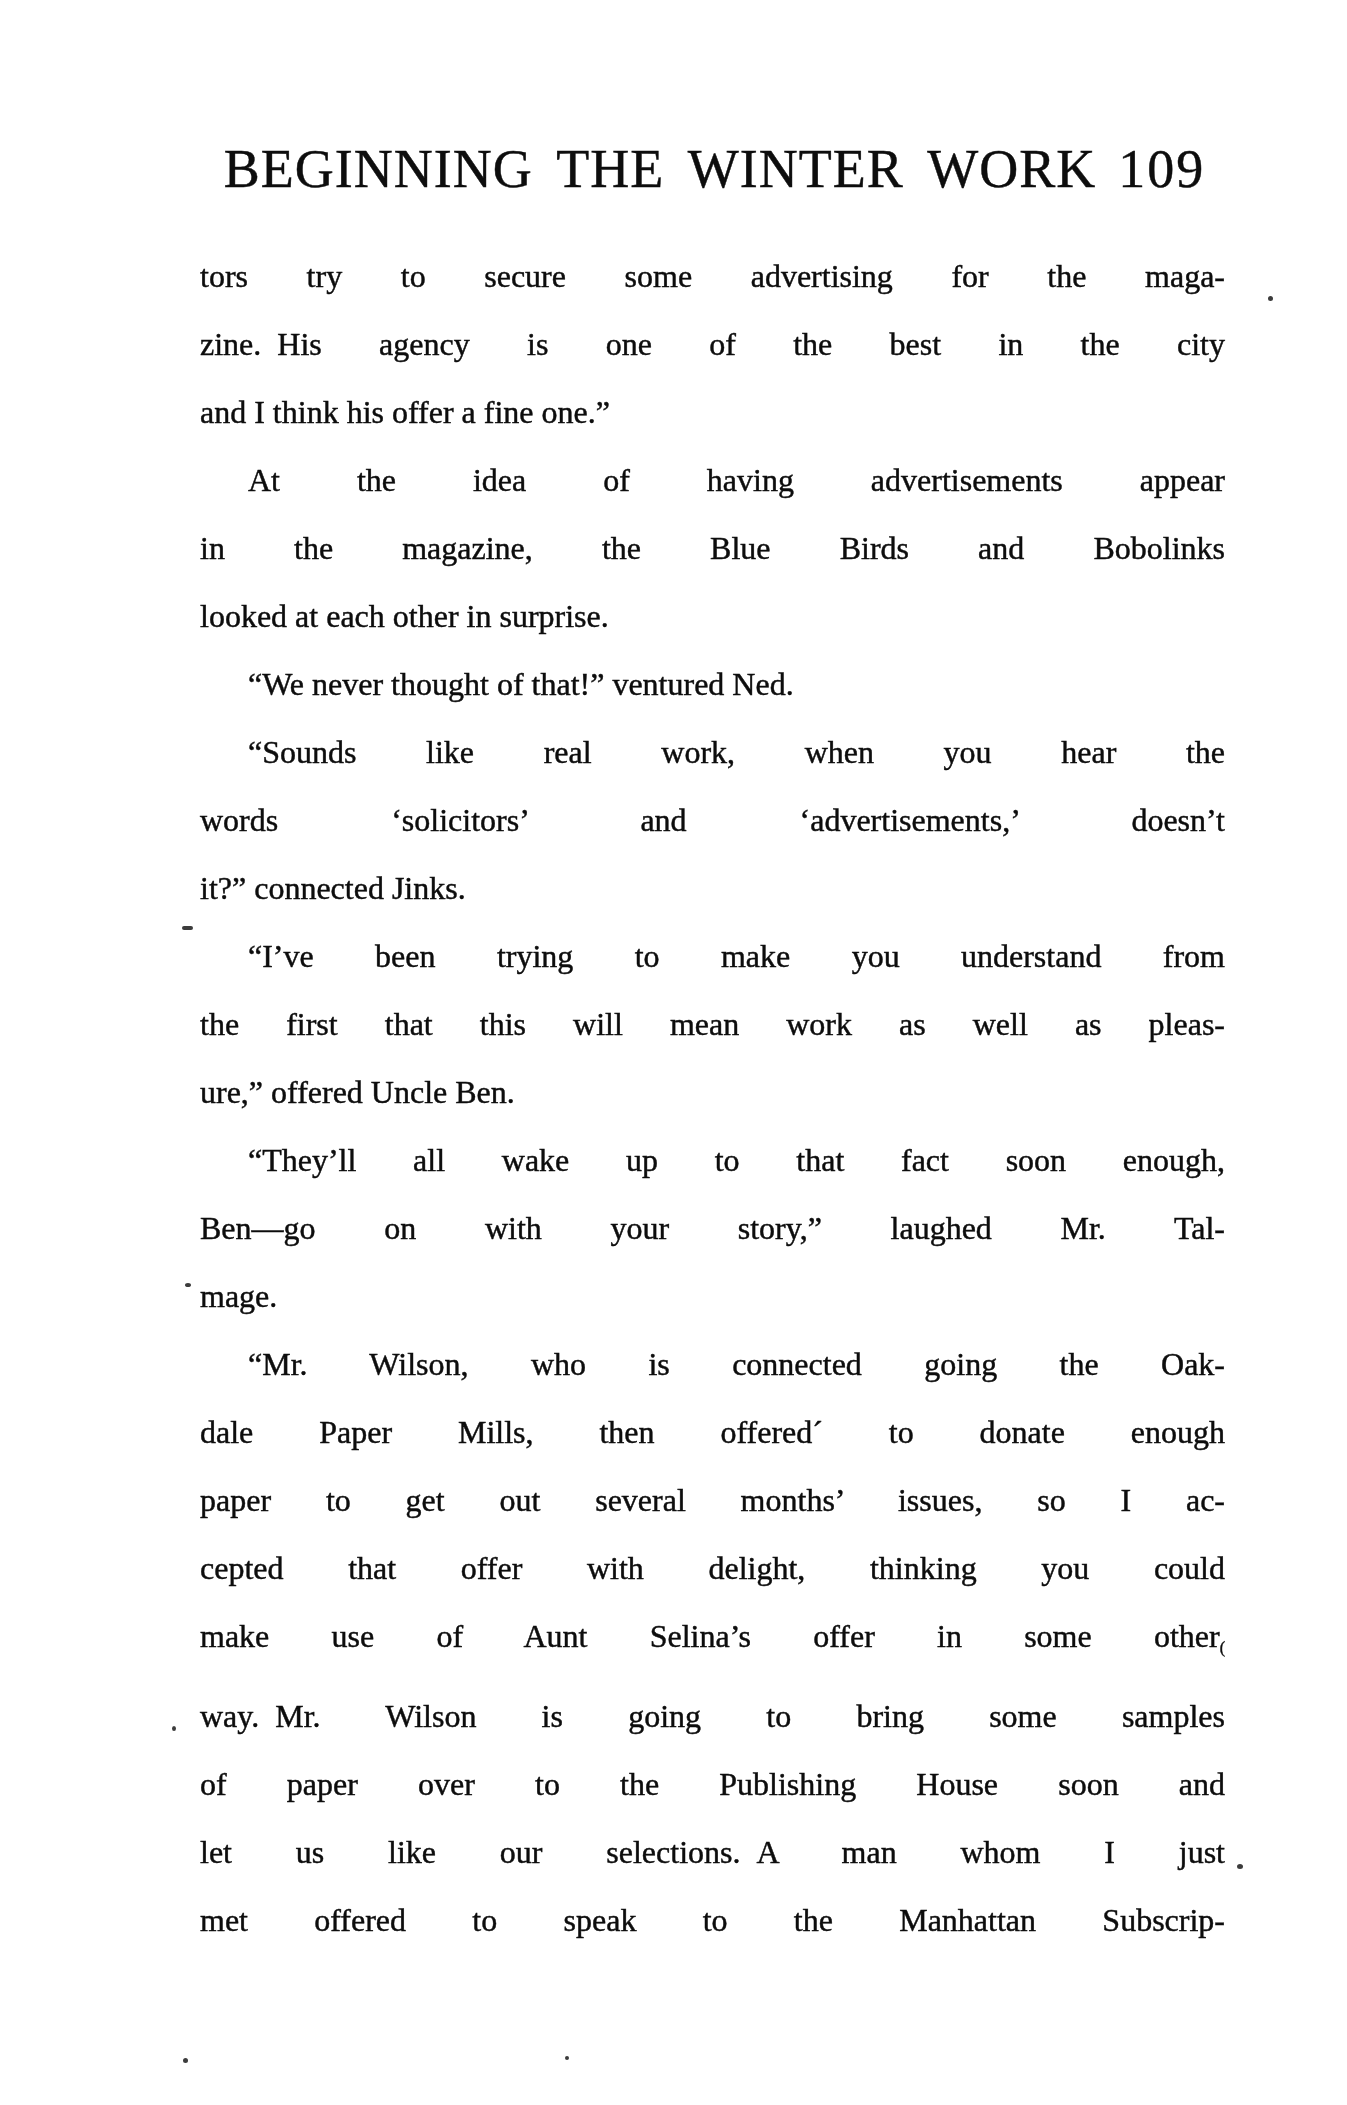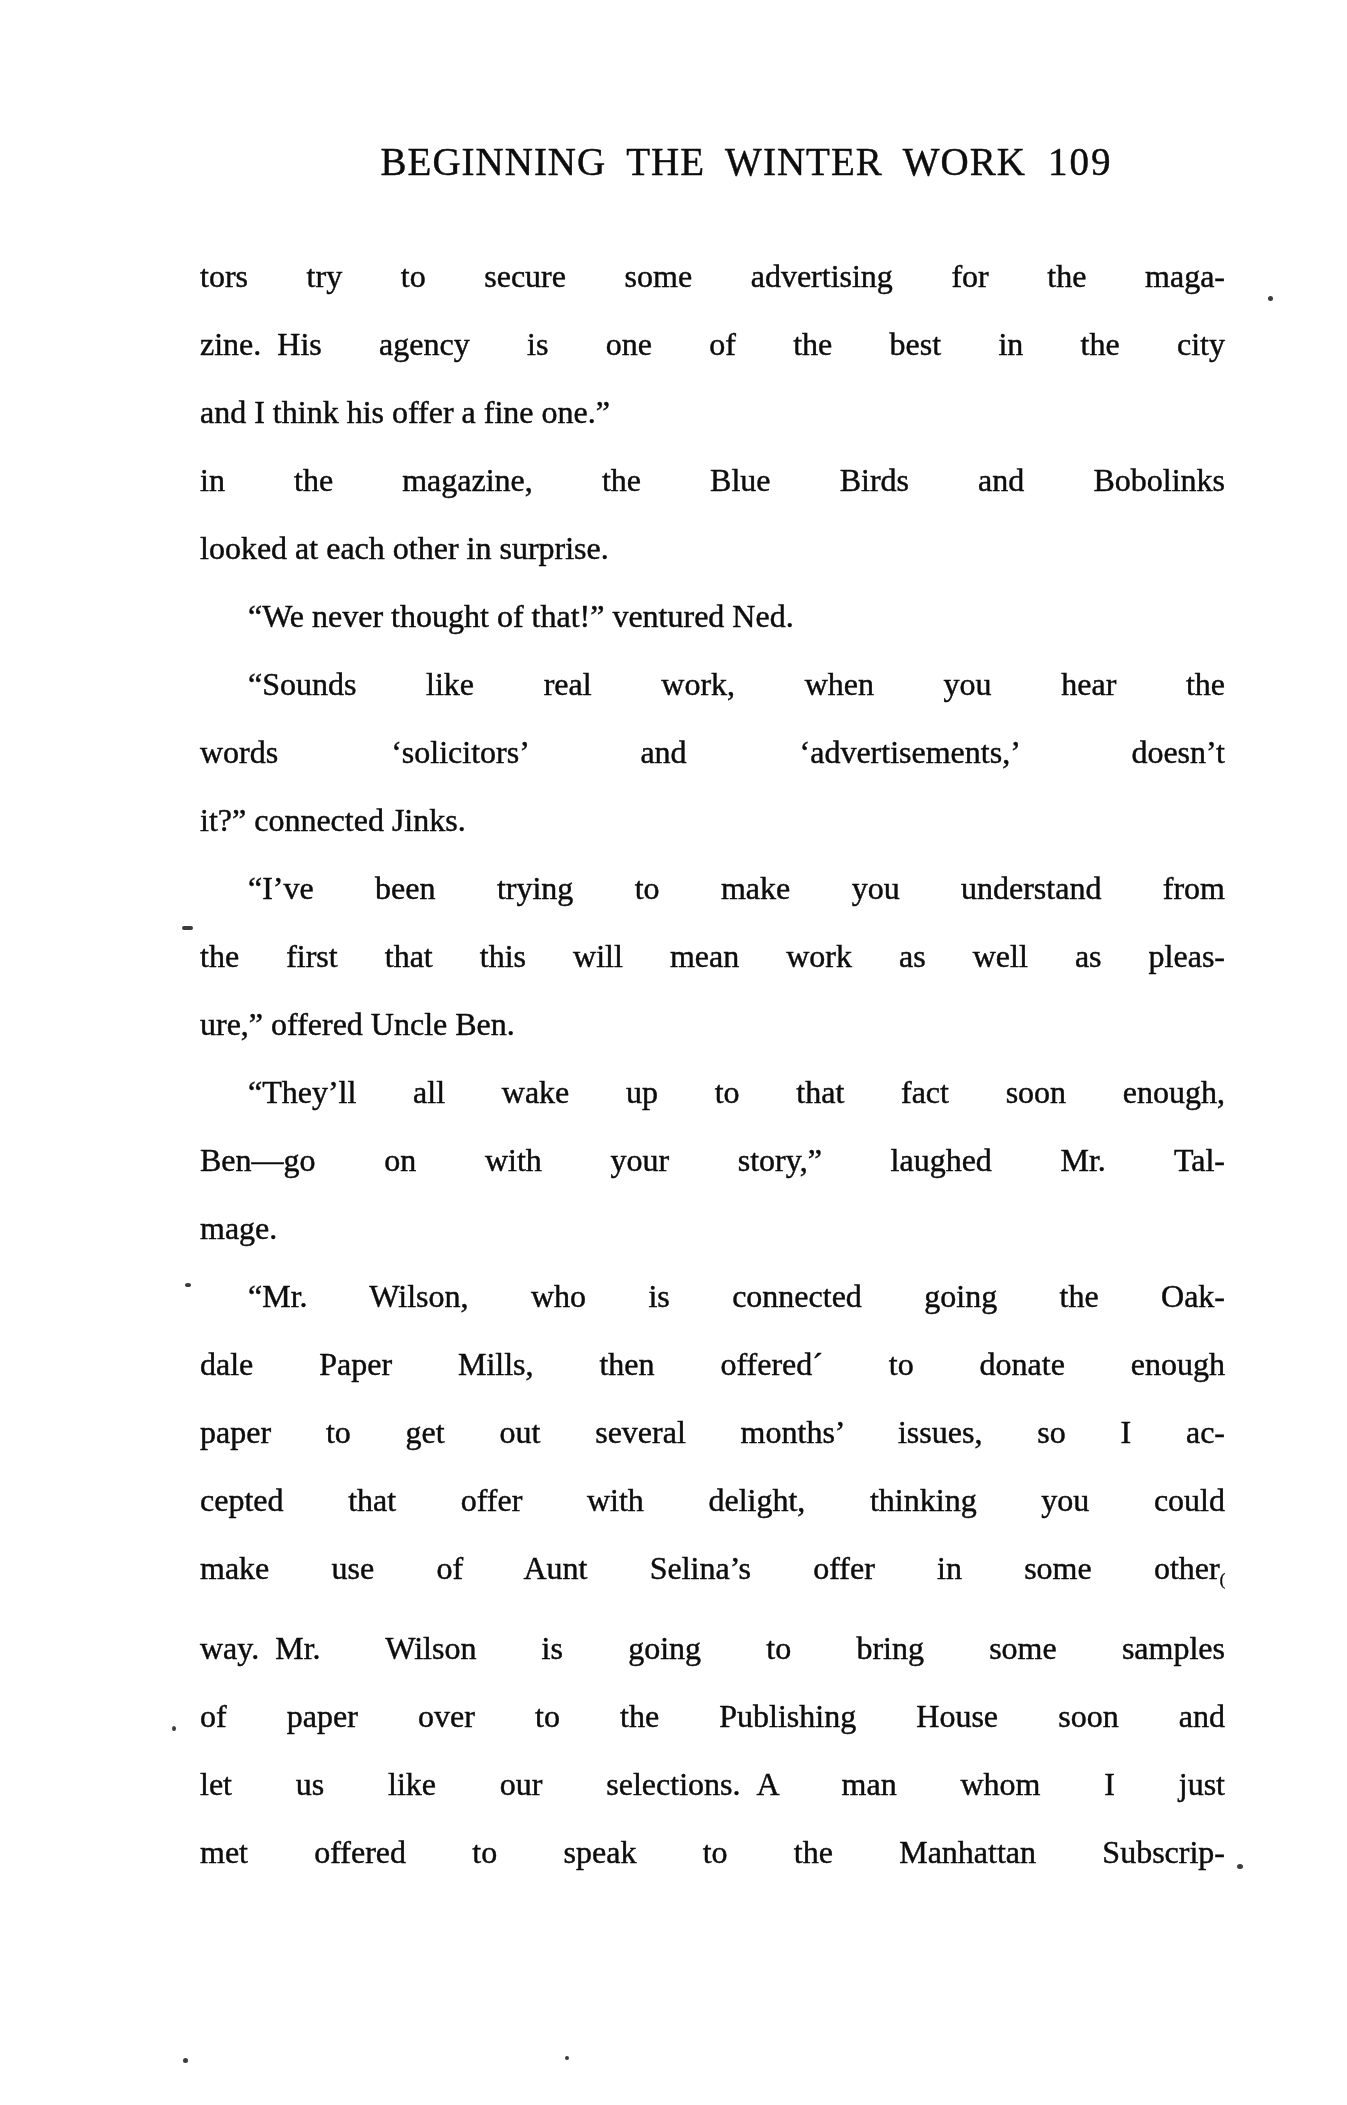--- a/index.html
+++ b/index.html
@@ -12,25 +12,25 @@
     width: 1347px;
     height: 2105px;
     background: #ffffff;
     overflow: hidden;
     font-family: "Liberation Serif", "DejaVu Serif", serif;
     color: #0d0d0d;
   }
   .running-header {
     position: absolute;
     top: 142px;
-    left: 216px;
+    left: 184px;
     width: 1025px;
     text-align: center;
     text-indent: 36px;
-    font-size: 39px;
+    font-size: 54px;
     line-height: 1;
     white-space: nowrap;
     letter-spacing: 1px;
     word-spacing: 10px;
     -webkit-text-stroke: 0.45px currentColor;
   }
   .page-number {
     margin-left: 22px;
     letter-spacing: 2px;
     font-feature-settings: "onum" 1;
@@ -74,20 +74,21 @@
 <div class="page">
 
   <div class="running-header">
     <span>BEGINNING THE WINTER WORK</span><span class="page-number">109</span>
   </div>
 
   <div class="body-text">
       <div class="line j"><span>tors try to secure some advertising for the maga-</span></div>
       <div class="line j"><span>zine. His agency is one of the best in the city</span></div>
       <div class="line"><span>and I think his offer a fine one.”</span></div>
+      <div class="line j indent"><span>At the idea of having advertisements appear</span></div>
       <div class="line j"><span>in the magazine, the Blue Birds and Bobolinks</span></div>
       <div class="line"><span>looked at each other in surprise.</span></div>
       <div class="line indent"><span>“We never thought of </span><span class="it">that!</span><span>” ventured Ned.</span></div>
       <div class="line j indent"><span>“Sounds like real work, when you hear the</span></div>
       <div class="line j"><span>words ‘solicitors’ and ‘advertisements,’ doesn’t</span></div>
       <div class="line"><span>it?” connected Jinks.</span></div>
       <div class="line j indent"><span>“I’ve been trying to make you understand from</span></div>
       <div class="line j"><span>the first that this will mean work as well as pleas-</span></div>
       <div class="line"><span>ure,” offered Uncle Ben.</span></div>
       <div class="line j indent"><span>“They’ll all wake up to that fact soon enough,</span></div>

